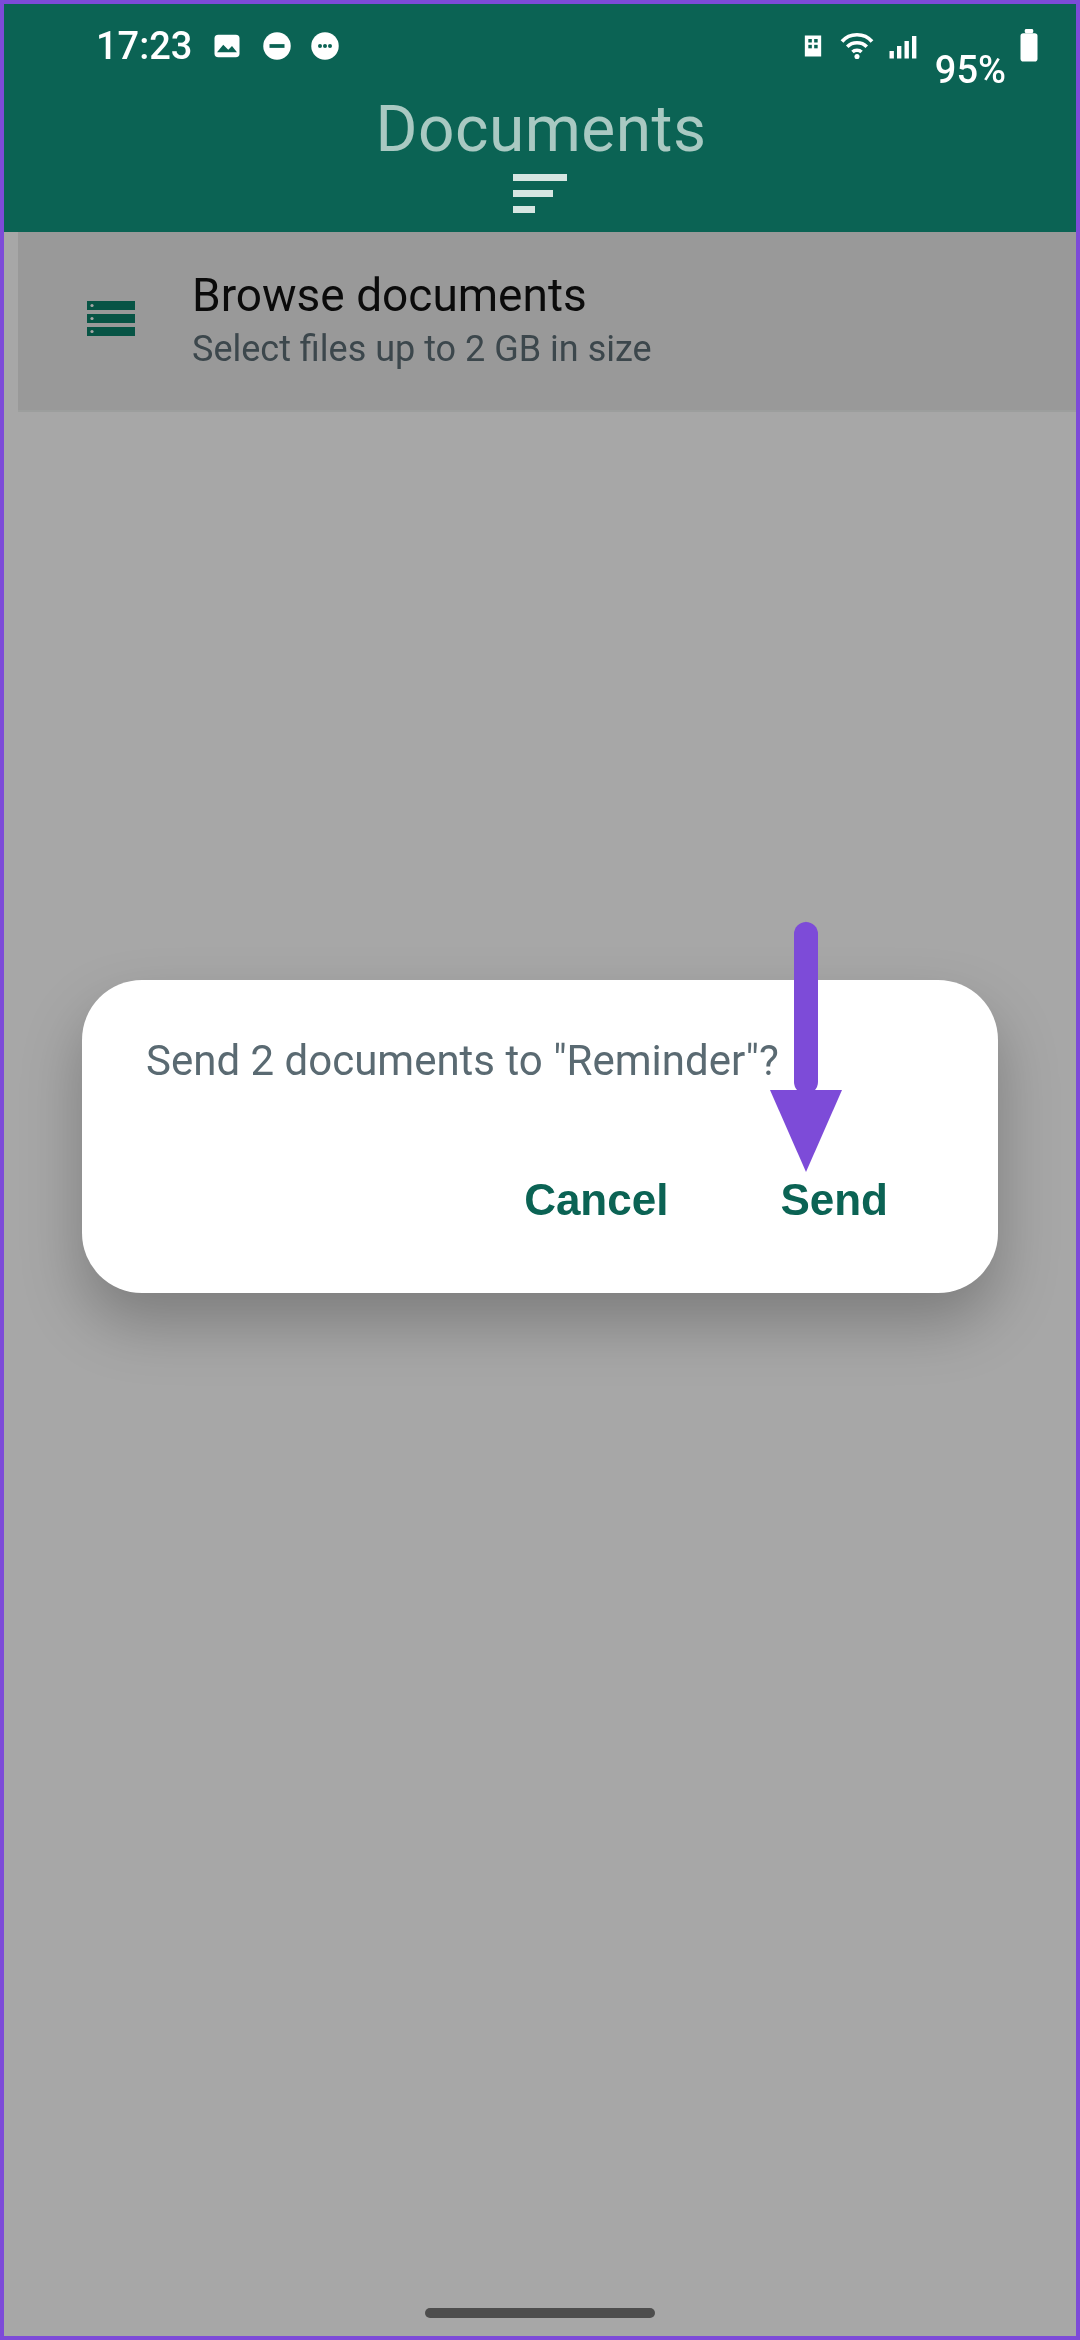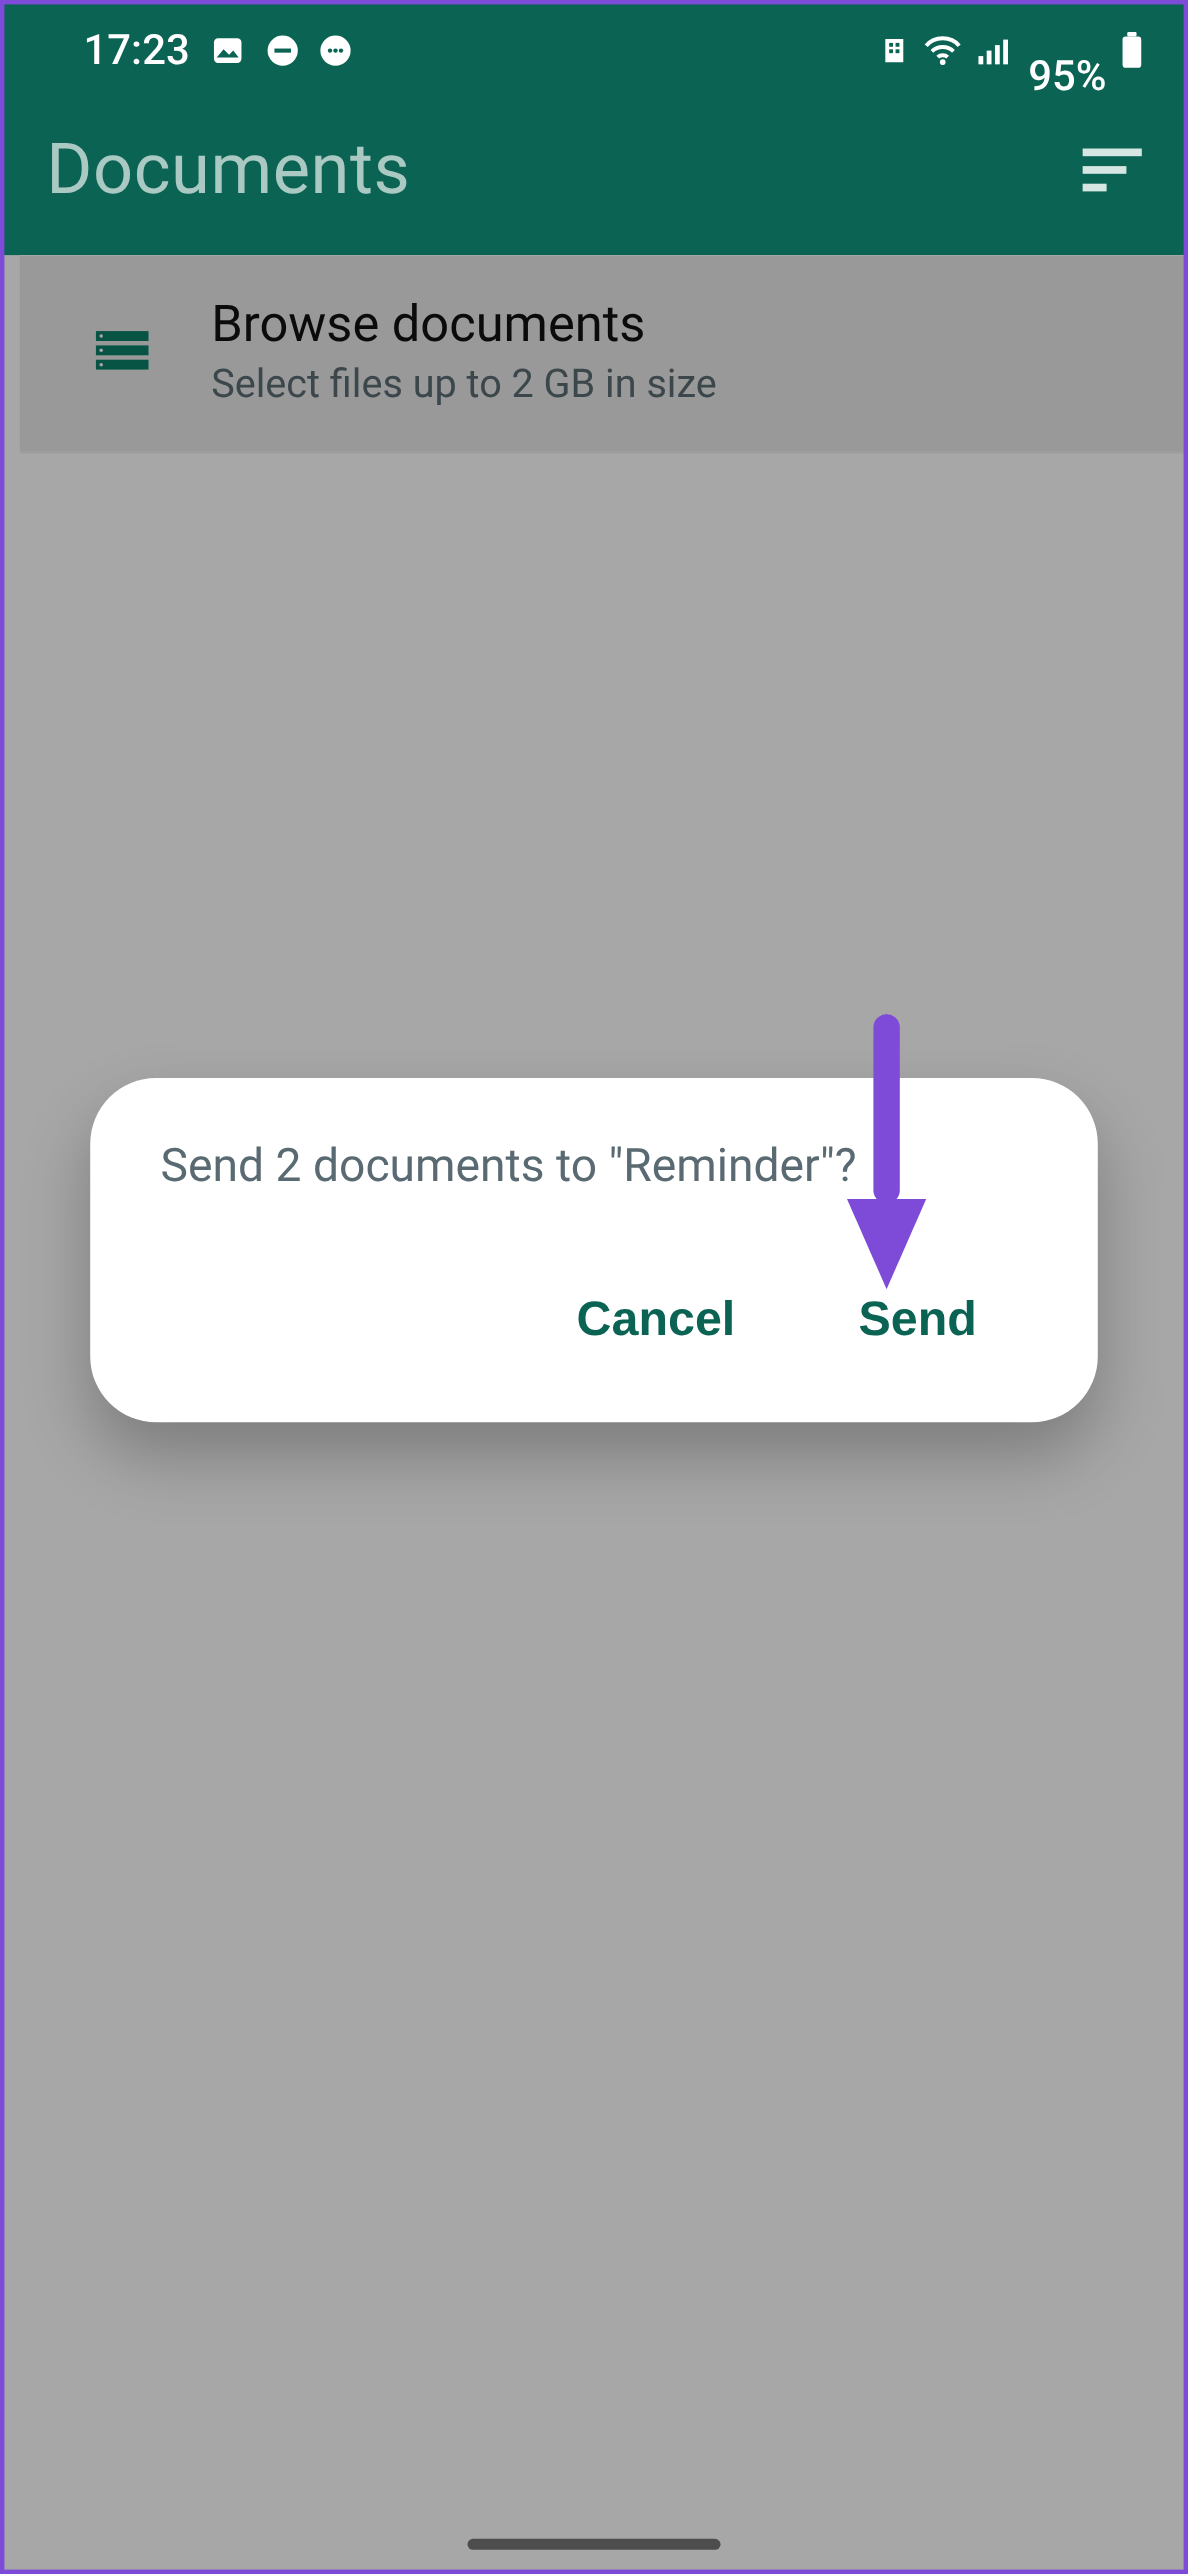--- a/index.html
+++ b/index.html
@@ -17,34 +17,35 @@
   .topbar {
     background: #0b6354;
     color: #ffffff;
     width: 100%;
   }
   .status-bar {
     height: 92px;
     display: flex;
     align-items: center;
     justify-content: space-between;
-    padding: 0 40px 0 76px;
+    padding: 0 40px 0 96px;
     font-size: 38px;
     font-weight: 500;
   }
   .status-left { display: flex; align-items: center; gap: 18px; }
   .status-right { display: flex; align-items: center; gap: 12px; }
   .status-icon { display: inline-flex; }
 
   .app-bar {
     height: 140px;
     display: flex;
     align-items: center;
     justify-content: space-between;
     padding: 0 40px 18px 42px;
+    flex-direction: column;
   }
   .app-title {
     font-size: 64px;
     font-weight: 400;
     color: #a9c9c2;
     letter-spacing: 0.5px;
   }
   .sort-icon { width: 56px; height: 44px; }
 
   

